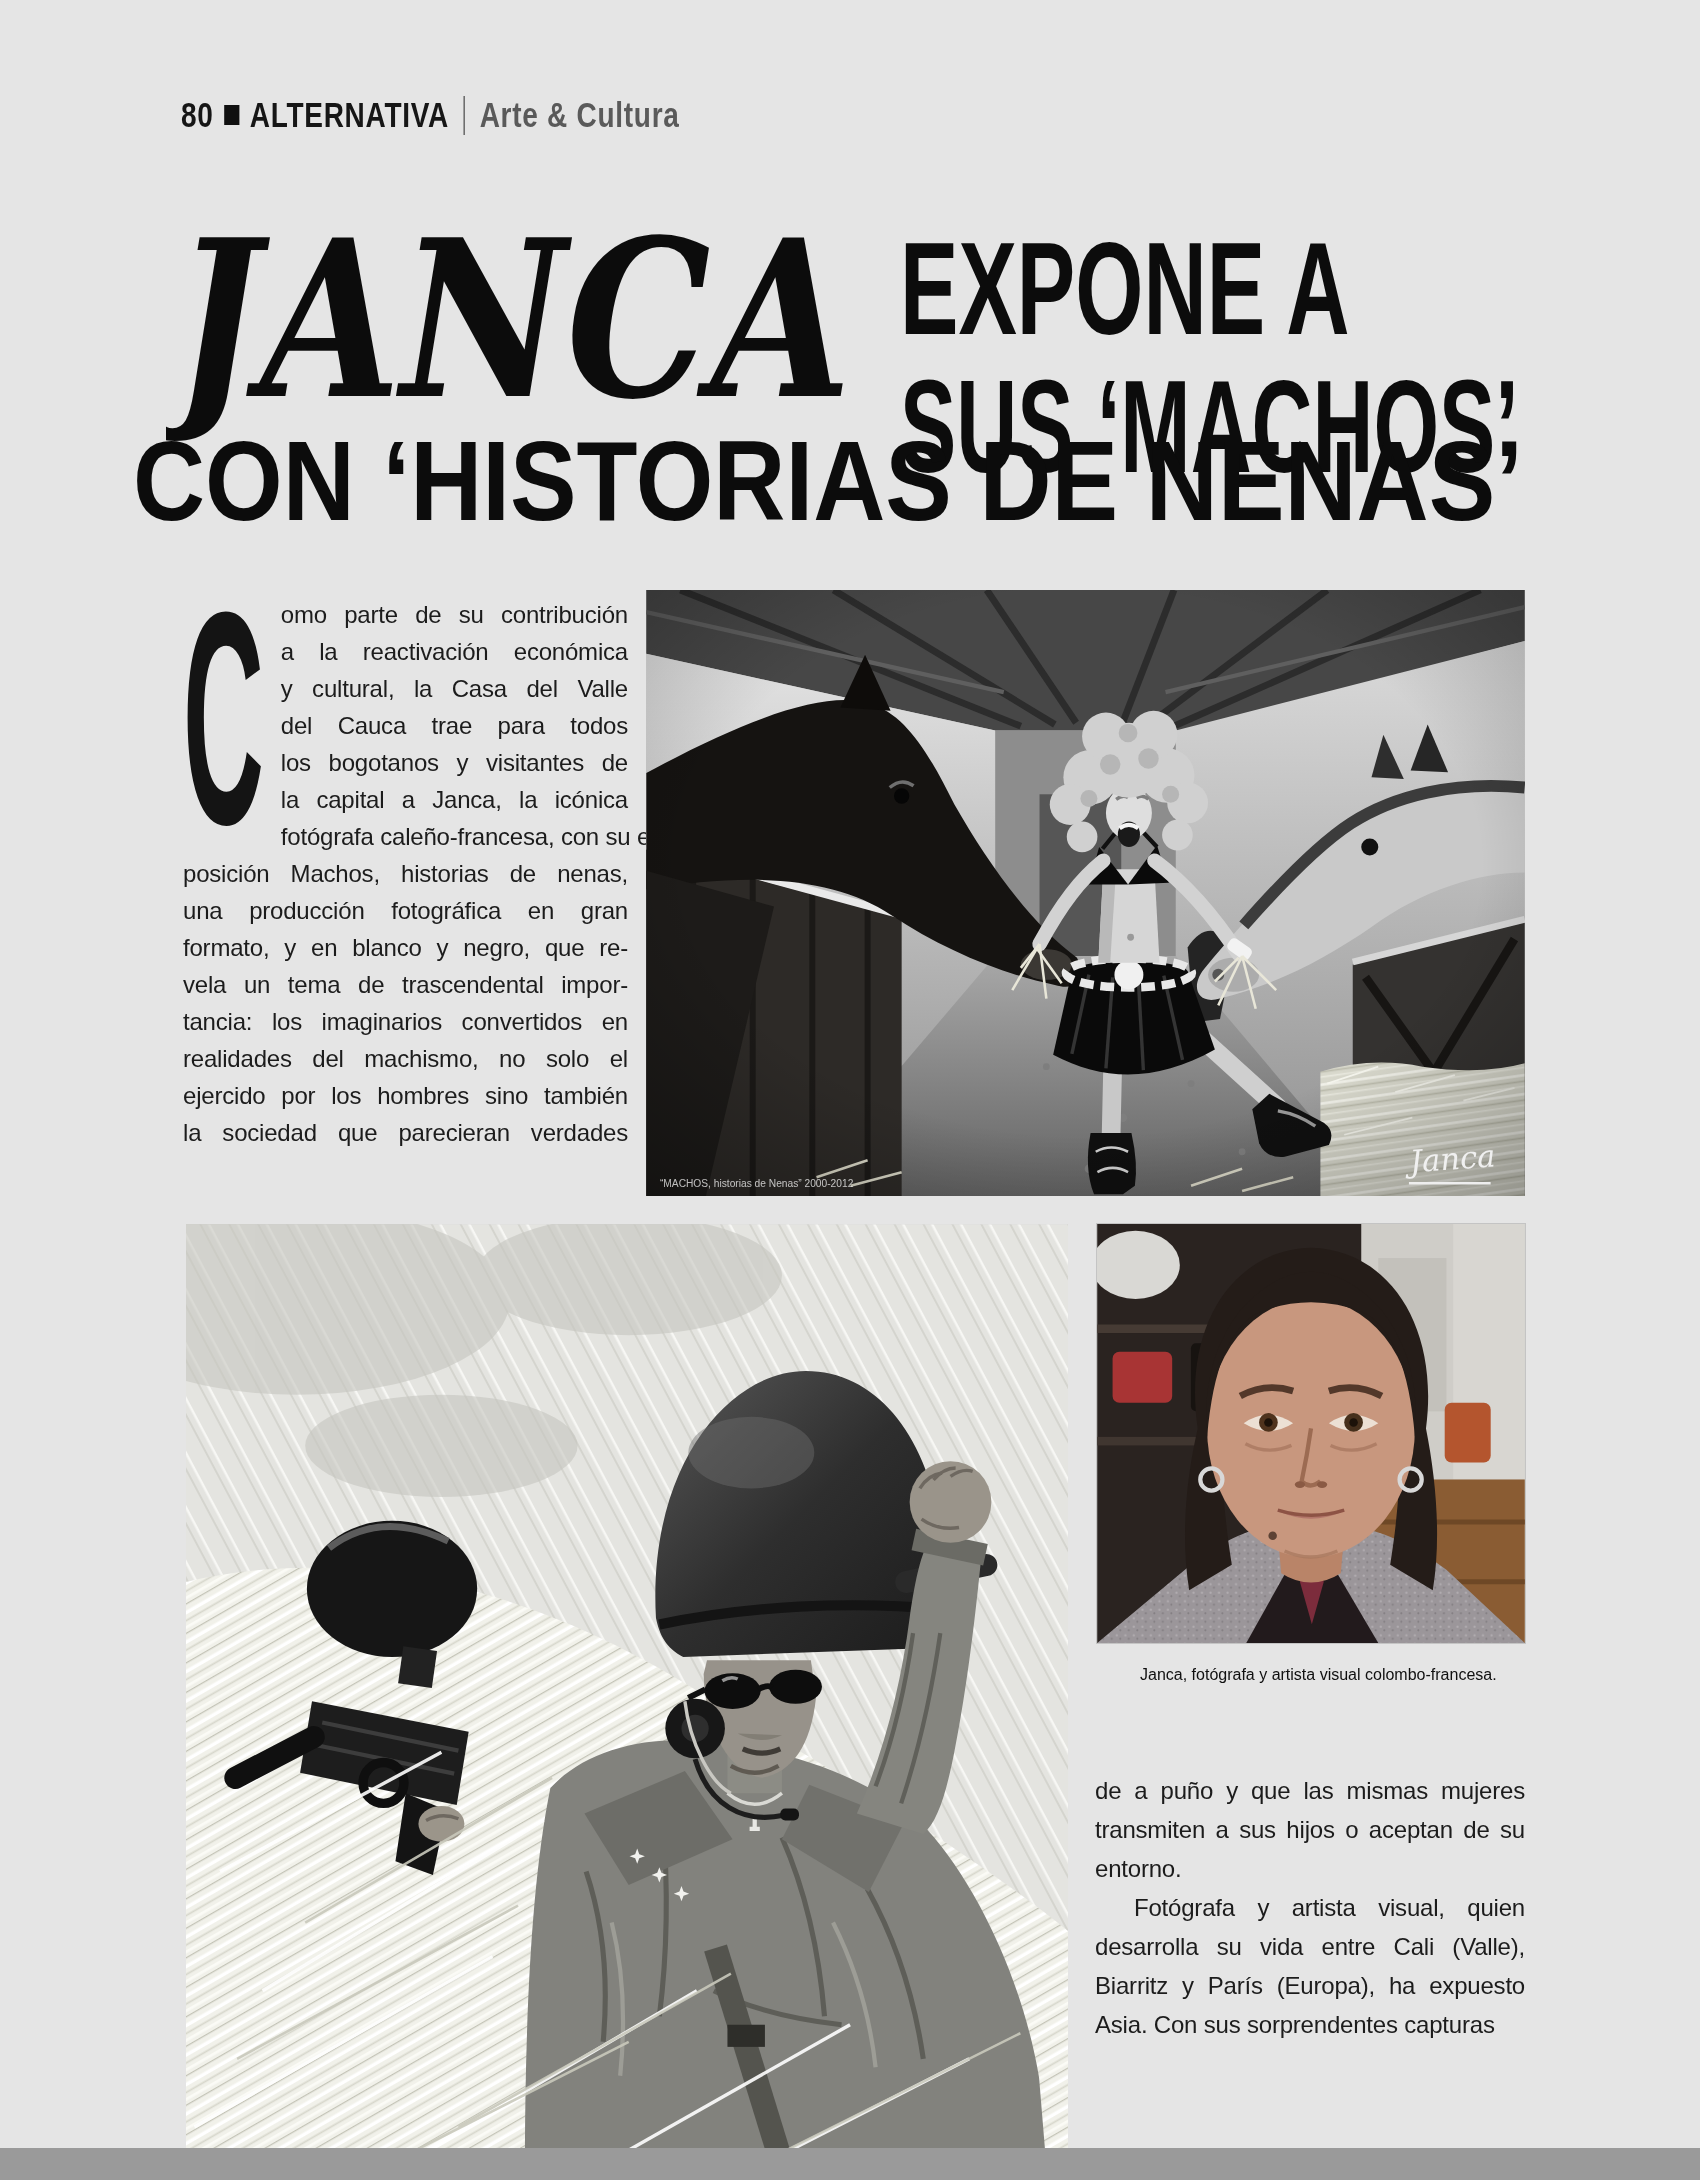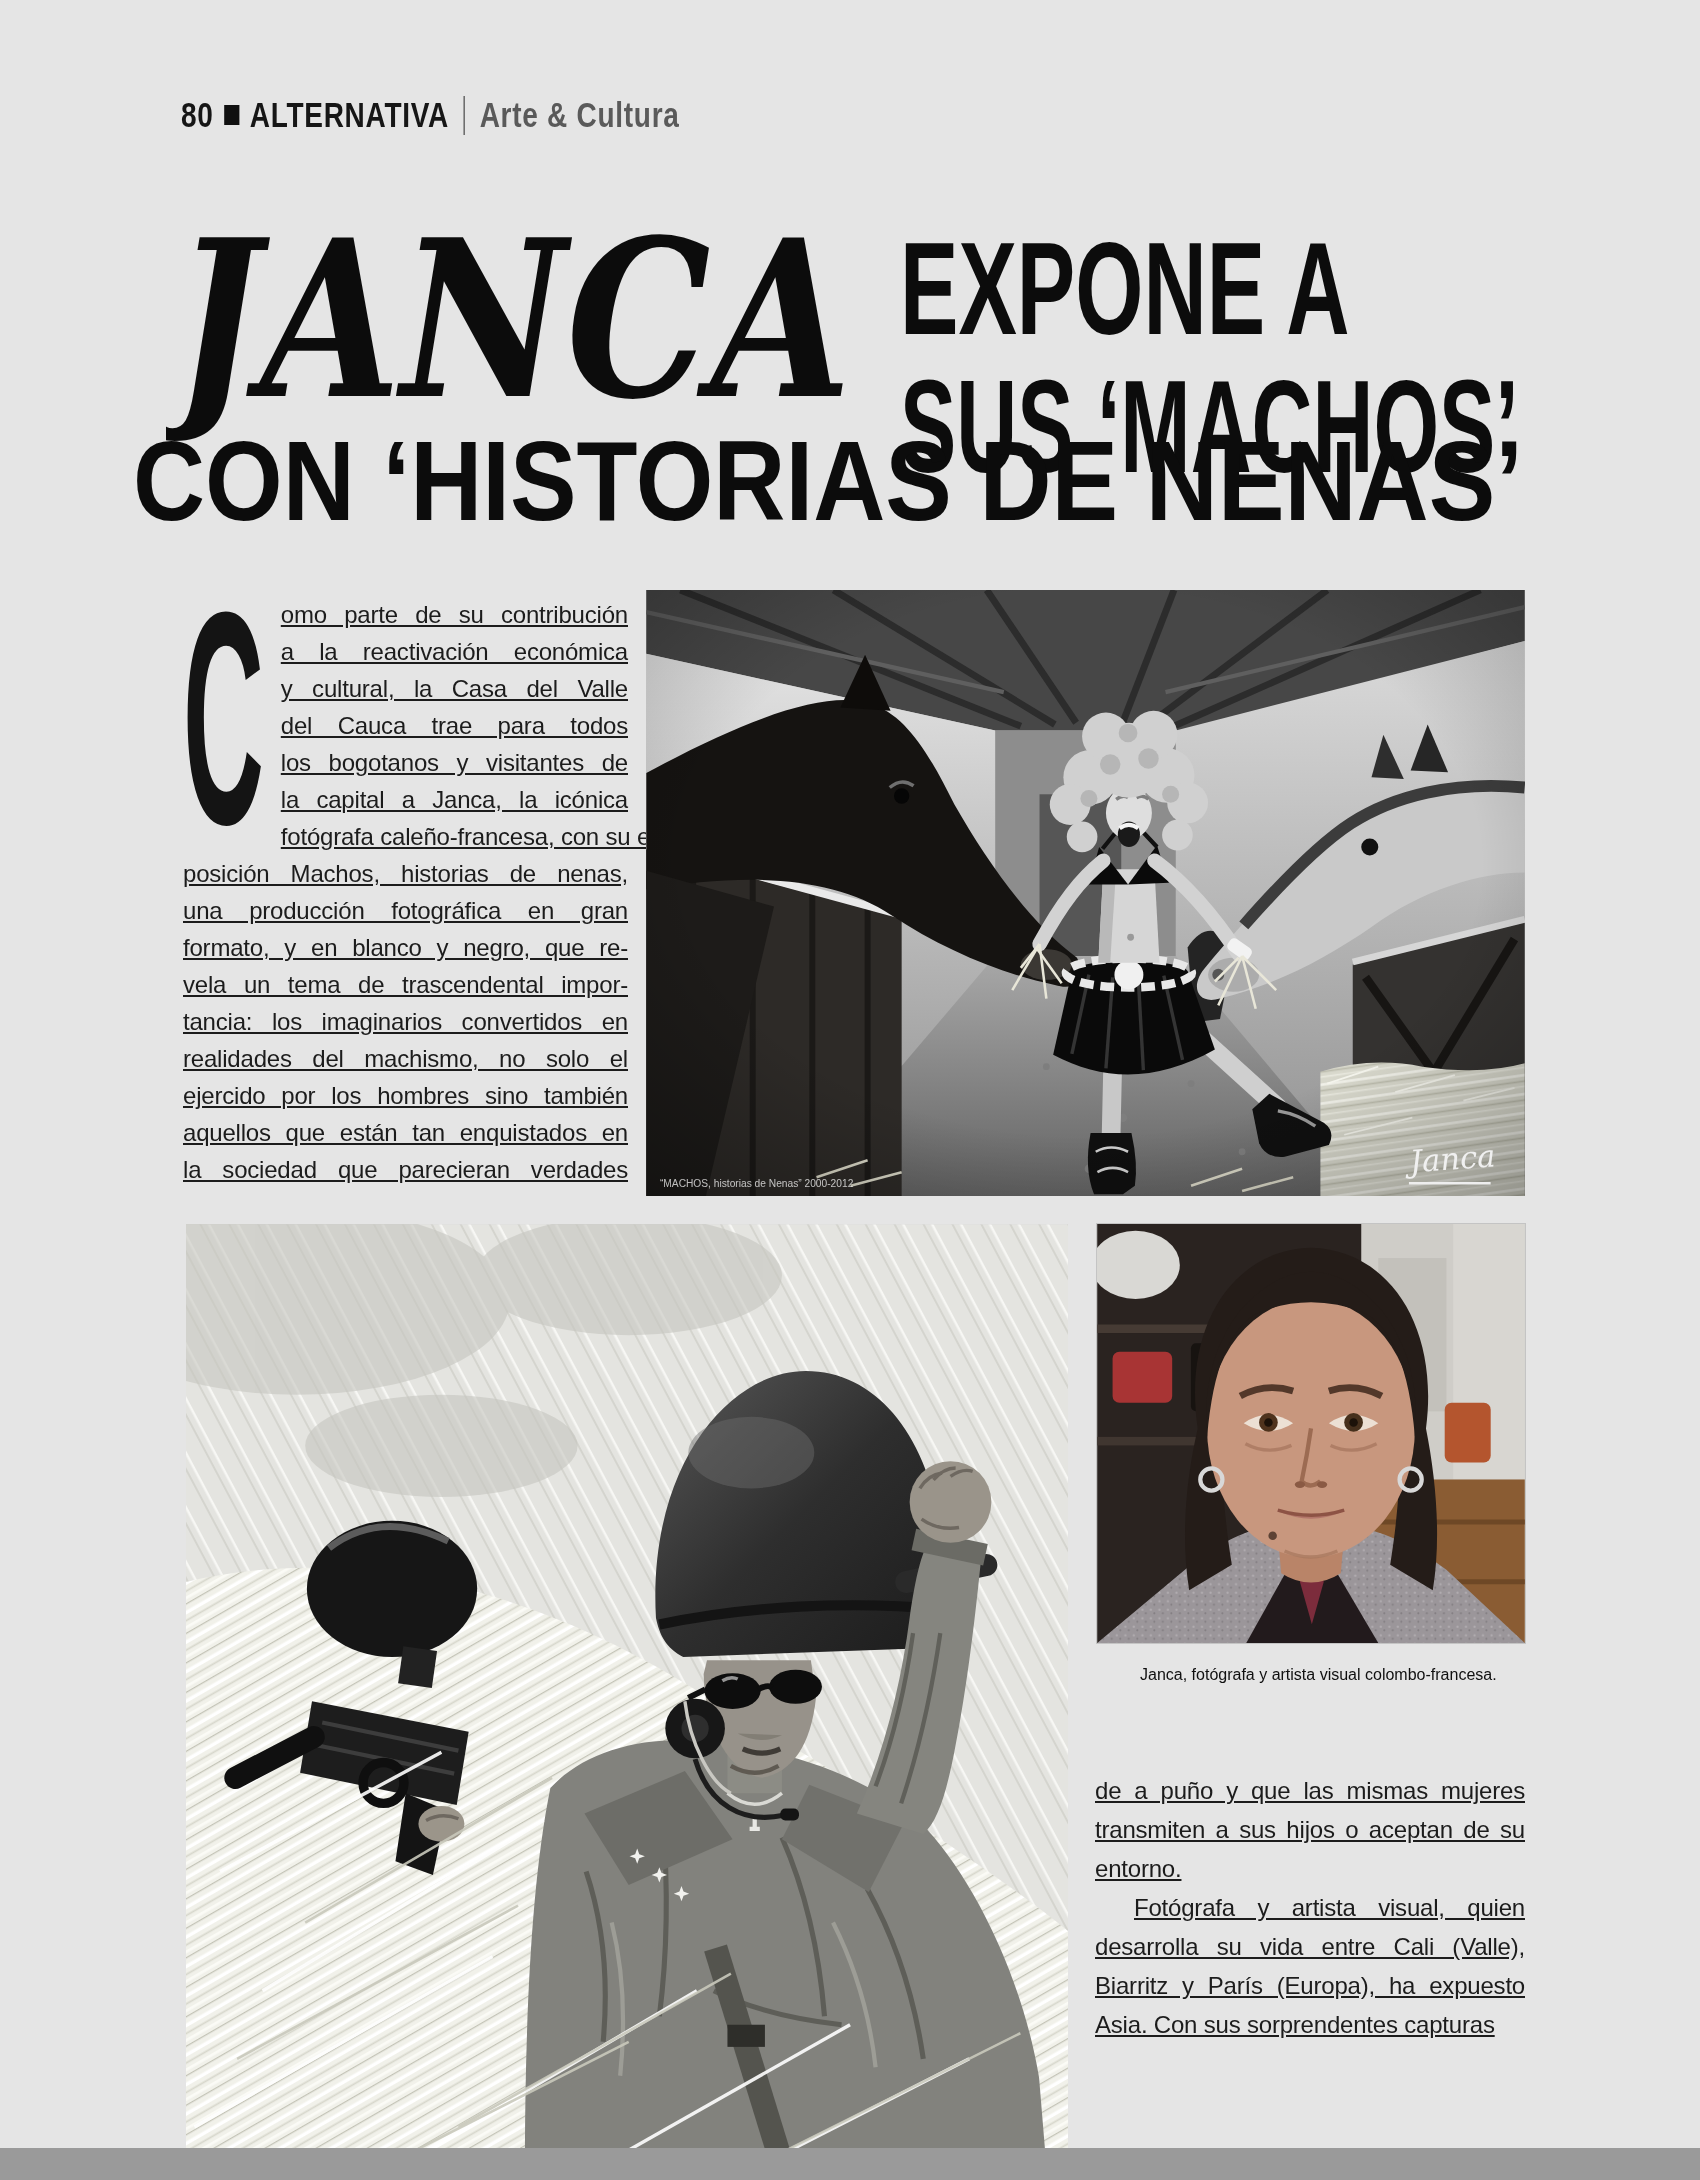--- a/index.html
+++ b/index.html
@@ -15,21 +15,21 @@
   .header .divider{width:2.6px;height:39px;background:#6f6f6f;flex:0 0 auto;margin:0 5.1px;}
   .header .section{color:#5a5a5a;}
   
   .abs{position:absolute;}
   svg text.kicker{font-family:"Liberation Sans",sans-serif;font-weight:700;fill:#0c0c0c;}
   svg text.script{font-family:"DejaVu Serif",serif;font-style:italic;font-weight:700;fill:#0c0c0c;}
   
   .col{letter-spacing:-0.2px;}
   .col1{position:absolute;left:183px;top:596px;width:445px;font-size:24px;line-height:37px;}
   .col2{position:absolute;left:1095px;top:1762px;width:430px;font-size:24px;line-height:39px;margin-top:9px;}
-  .line{text-align:justify;text-align-last:justify;white-space:nowrap;text-decoration:underline;}
+  .line{text-align:justify;text-align-last:justify;white-space:nowrap;}
   .line.end{text-align-last:left;}
   .line.indent{padding-left:39px;}
   .dropcap{float:left;width:85px;height:225px;margin-right:12.8px;position:relative;}
   .dropcap span{position:absolute;left:0;top:-29px;font-size:303px;line-height:1;font-weight:700;
     color:#141414;transform:scaleX(0.37);transform-origin:left top;}
   
   .photo{position:absolute;overflow:hidden;background:#ddd;}
   .photo svg{display:block;}
   .photo-stable{left:646px;top:590px;width:879px;height:606px;}
   .photo-soldier{left:186px;top:1224px;width:882px;height:957px;}
@@ -77,21 +77,20 @@
         <div class="line">los bogotanos y visitantes de</div>
         <div class="line">la capital a Janca, la icónica</div>
         <div class="line">fotógrafa caleño-francesa, con su ex-</div>
         <div class="line">posición Machos, historias de nenas,</div>
         <div class="line">una producción fotográfica en gran</div>
         <div class="line">formato, y en blanco y negro, que re-</div>
         <div class="line">vela un tema de trascendental impor-</div>
         <div class="line">tancia: los imaginarios convertidos en</div>
         <div class="line">realidades del machismo, no solo el</div>
         <div class="line">ejercido por los hombres sino también</div>
-        <div class="line">aquellos que están tan enquistados en</div>
         <div class="line">la sociedad que parecieran verdades</div>
       </div>
   </div>
 
   <div class="photo photo-stable">
     <svg width="879" height="606" viewBox="0 0 1032 712">
       <defs>
         <linearGradient id="wallL" x1="0" y1="0" x2="0" y2="1">
           <stop offset="0" stop-color="#e3e3e3"></stop>
             <stop offset="1" stop-color="#8f8f8f"></stop>

